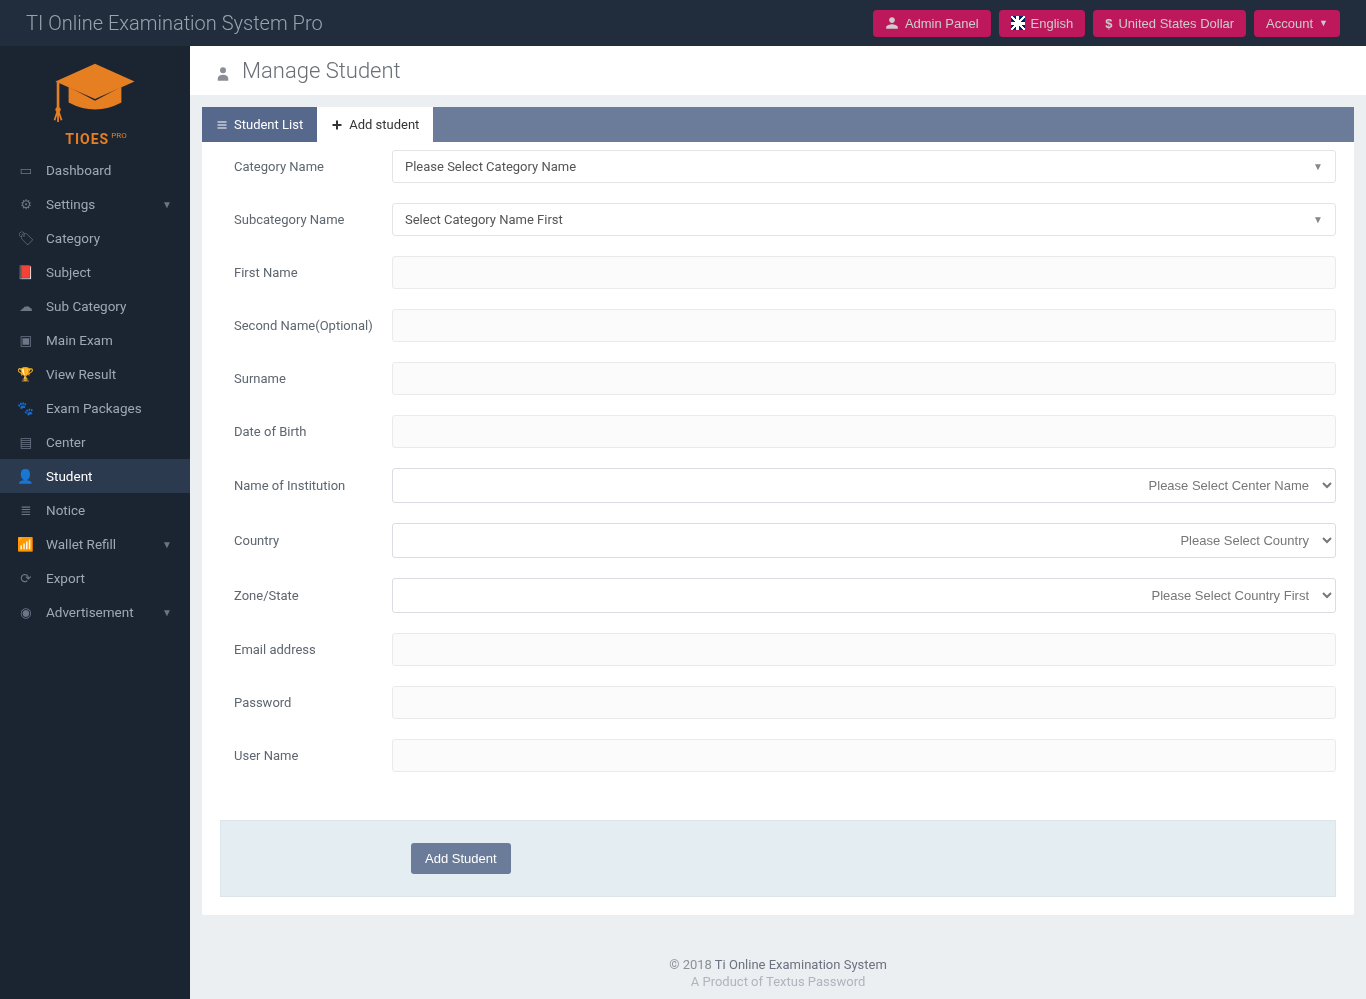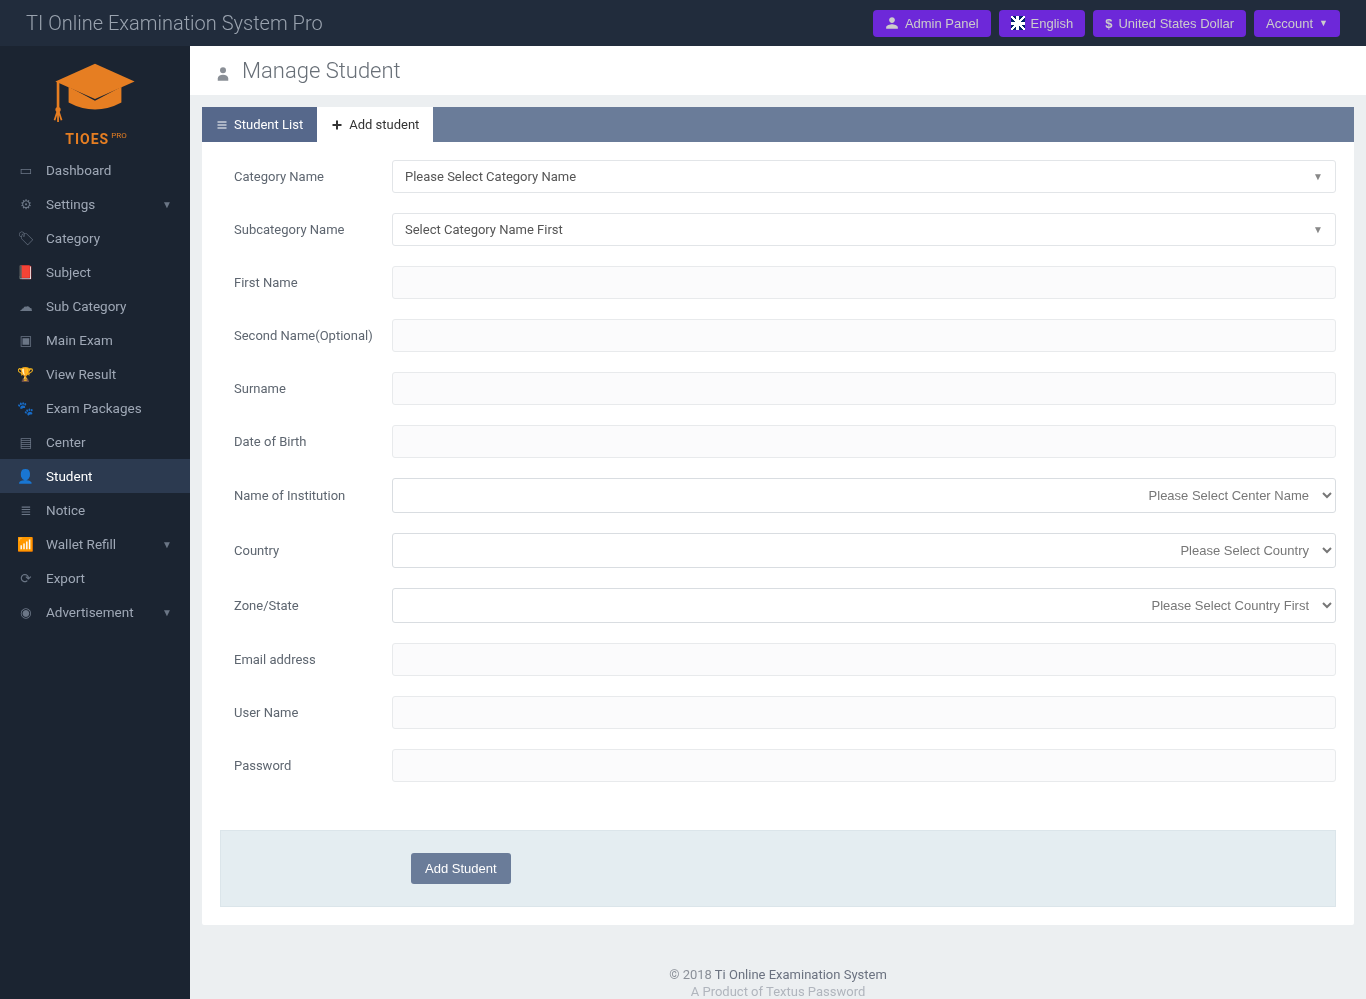--- a/index.html
+++ b/index.html
@@ -1,20 +1,20 @@
 <!DOCTYPE html>
 <html><head>
 <meta charset="utf-8">
 <style>
 * { margin: 0; padding: 0; box-sizing: border-box; }
 body { font-family: -apple-system, BlinkMacSystemFont, "Segoe UI", Roboto, Arial, sans-serif; font-size: 14px; background: #f0f0f0; color: #333; }
 
 .topbar { background: #212c3c; height: 46px; display: flex; align-items: center; padding: 0 26px; color: #fff; }
 .topbar-title { color: #9aa3af; font-size: 20px; font-weight: 300; flex: 1; }
-.topbar-btn { background: #6d28d9; color: #ccc; border: none; border-radius: 4px; padding: 6px 12px; margin-left: 8px; font-size: 13px; display: inline-flex; align-items: center; gap: 6px; cursor: pointer; }
+.topbar-btn { background: #be185d; color: #ccc; border: none; border-radius: 4px; padding: 6px 12px; margin-left: 8px; font-size: 13px; display: inline-flex; align-items: center; gap: 6px; cursor: pointer; }
 .topbar-btn svg, .topbar-btn .flag { width: 14px; height: 14px; }
 .flag { display:inline-block; width:18px; height:12px; background: linear-gradient(180deg,#012169 0%,#012169 100%); position:relative; }
 .flag::before, .flag::after { content:""; position:absolute; inset:0; }
 .flag::before { background: linear-gradient(to bottom right, transparent 44%, #fff 44%, #fff 56%, transparent 56%), linear-gradient(to bottom left, transparent 44%, #fff 44%, #fff 56%, transparent 56%); }
 .flag::after { background: linear-gradient(#fff,#fff) center/100% 3px no-repeat, linear-gradient(#fff,#fff) center/3px 100% no-repeat, linear-gradient(#c8102e,#c8102e) center/100% 2px no-repeat, linear-gradient(#c8102e,#c8102e) center/2px 100% no-repeat; }
 
 .layout { display: flex; min-height: calc(100vh - 46px); }
 .sidebar { width: 190px; background: #1b2431; color: #9fa8b6; flex-shrink: 0; }
 .logo-wrap { text-align:center; padding: 10px 0 6px; }
 .logo-wrap svg { width: 88px; height: 72px; }
@@ -30,21 +30,21 @@
 .page-header { background:#fff; padding:12px 24px; display:flex; align-items:flex-end; gap:10px; color:#686f77; font-size:22px; font-weight:300; }
 .page-header svg { width:18px; height:18px; fill:#8a8f96; }
 
 .panel { margin:12px; background:#fff; border-radius:2px; }
 .tabs { background:#6a7c99; display:flex; }
 .tab { padding:10px 14px; font-size:13px; display:inline-flex; align-items:center; gap:6px; cursor:pointer; color:#fff; }
 .tab.active-tab { background:#fff; color:#333; }
 .tab.primary { background:#56688b; }
 .tab svg, .tab .ticon { width:12px; height:12px; }
 
-.form { padding:18px 18px 28px; }
+.form { padding:8px 18px 28px; }
 .form-row { display:flex; align-items:center; margin-bottom:20px; }
 .form-row label { width:172px; padding-left:14px; font-size:13px; color:#5e6670; }
 .form-row .control { flex:1; }
 .dd { border:1px solid #e2e5e8; border-radius:3px; padding:8px 12px; font-size:13px; color:#555; display:flex; align-items:center; justify-content:space-between; cursor:pointer; }
 .dd .arrow { font-size:10px; color:#888; }
 .input { width:100%; border:1px solid #e8eaec; background:#fbfbfc; border-radius:3px; padding:8px 12px; font-size:13px; color:#333; }
 .select-native { width:100%; border:1px solid #d9dde1; background:#fff; border-radius:3px; padding:8px 10px; font-size:13px; color:#777;text-align:right; }
 .select-wrap { position:relative; }
 
 .actions { background:#e4edf1; margin:0 18px 18px; padding:22px 18px; border:1px solid #dbe5ea; }
@@ -251,27 +251,27 @@
             </select>
           </div>
         </div>
 
         <div class="form-row">
           <label>Email address</label>
           <div class="control"><input class="input" style=""></div>
         </div>
 
         <div class="form-row">
-          <label>User Name</label>
-          <div class="control"><input class="input" style=""></div>
-        </div>
-
-        <div class="form-row">
           <label>Password</label>
           <div class="control"><input class="input" type="password" style=""></div>
+        </div>
+
+        <div class="form-row">
+          <label>User Name</label>
+          <div class="control"><input class="input" style=""></div>
         </div>
 
       </div>
 
       <div class="actions">
         <div class="actions-inner">
           <button class="btn-primary">Add Student</button>
         </div>
       </div>
     </div>

